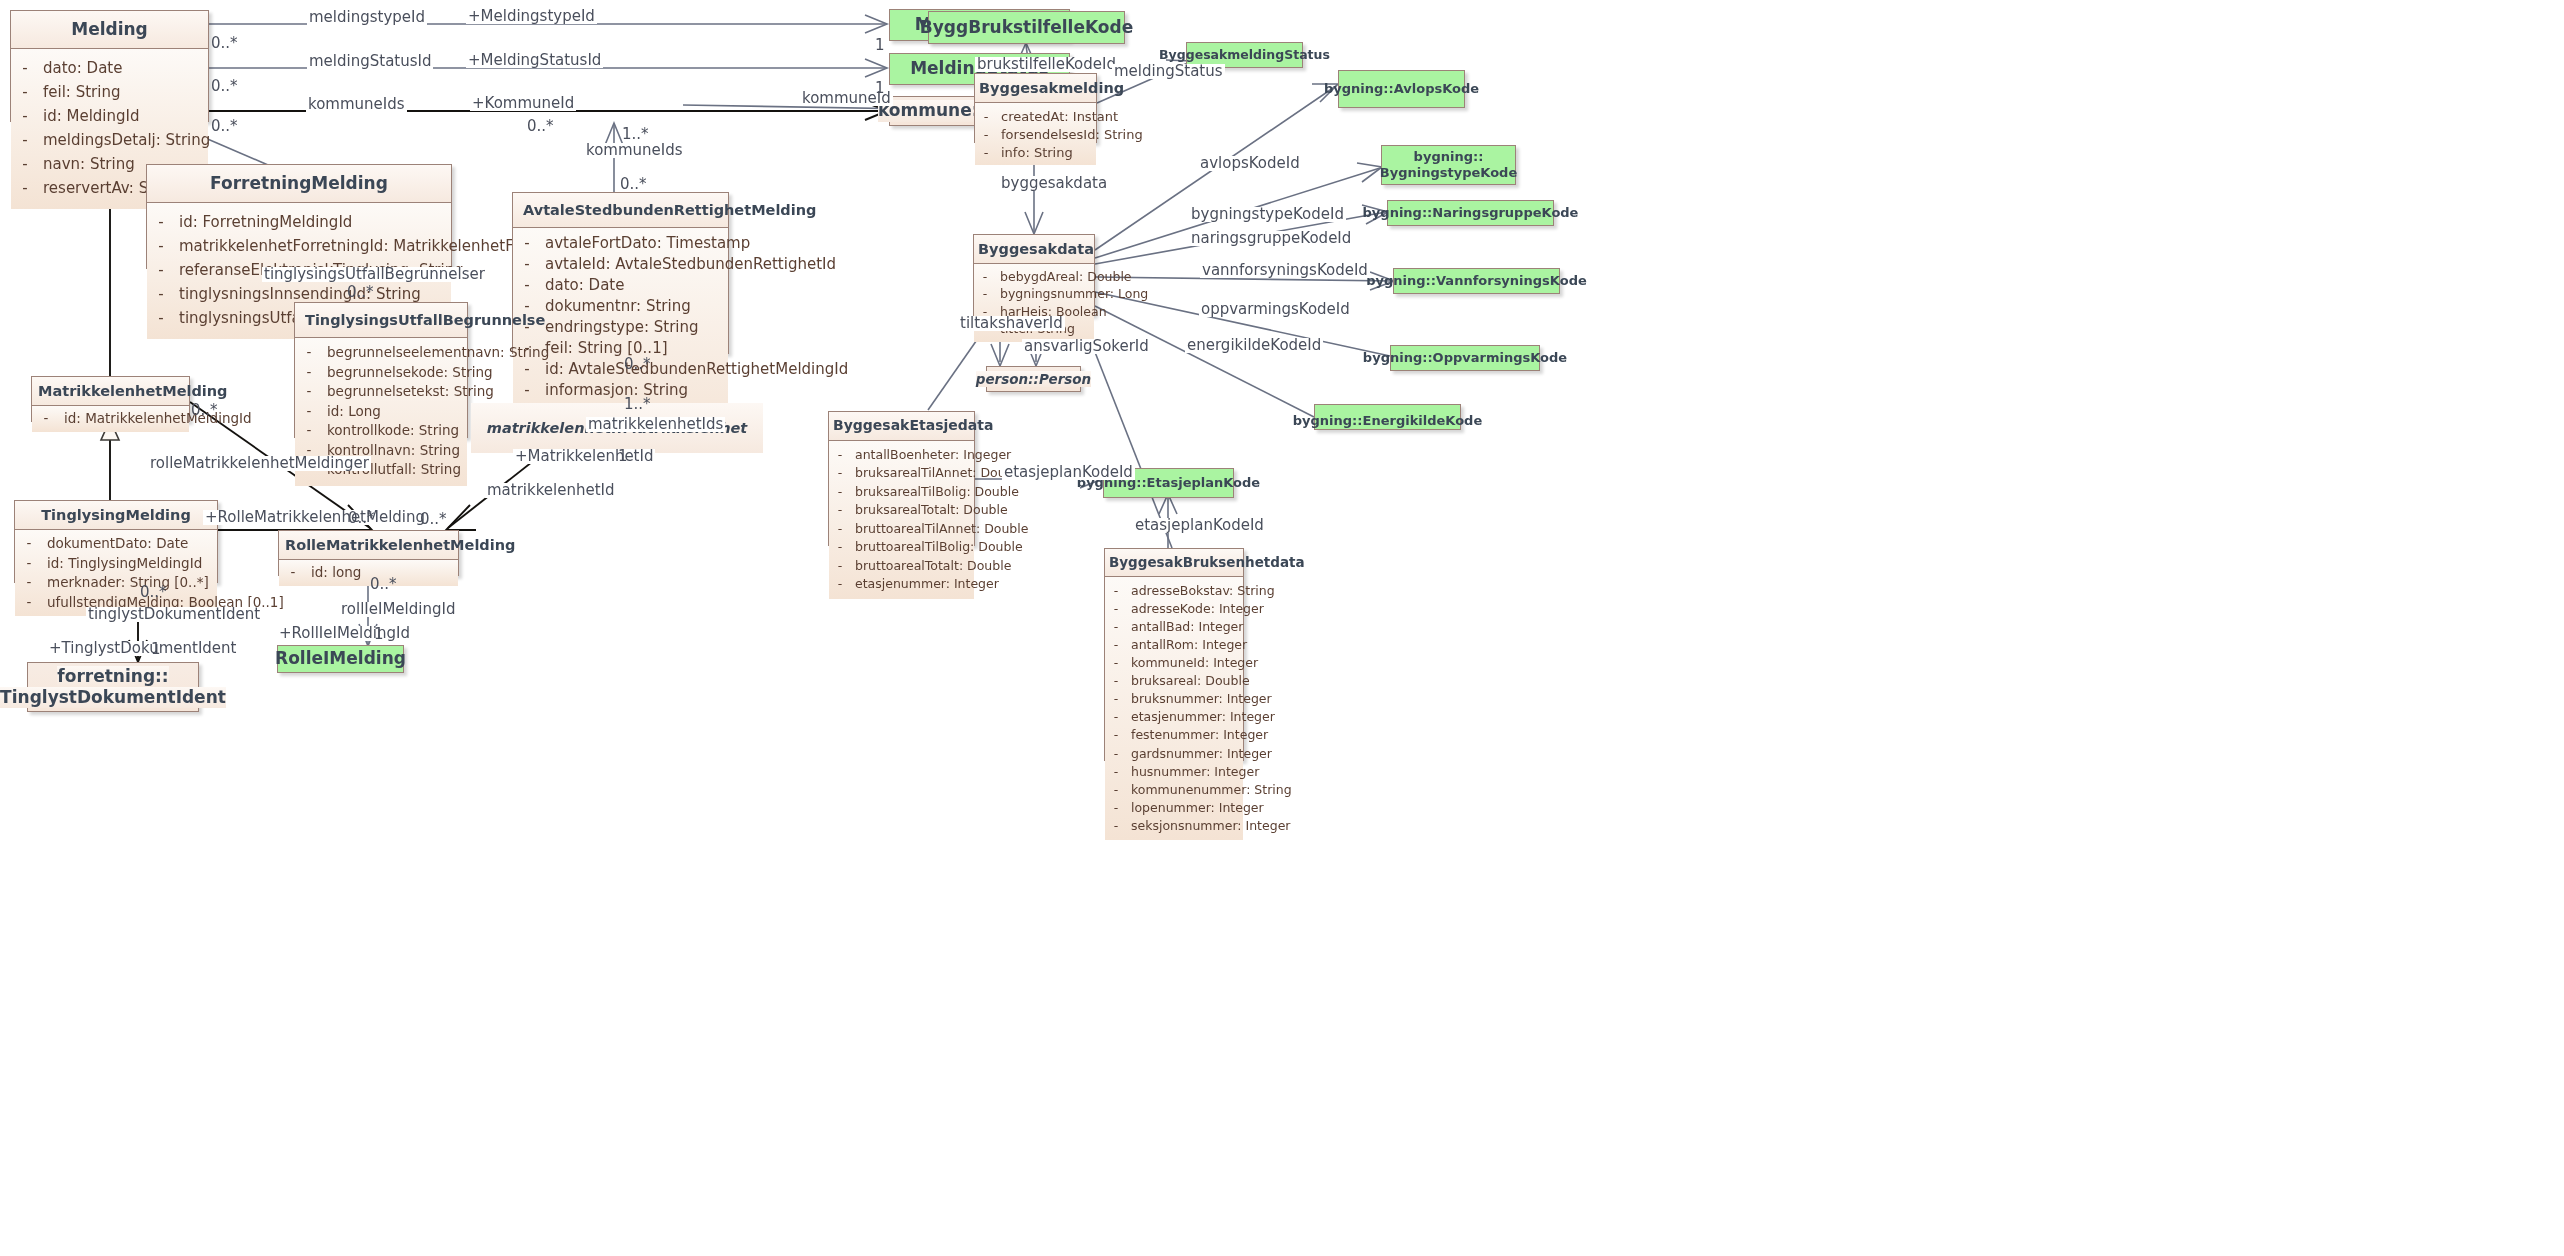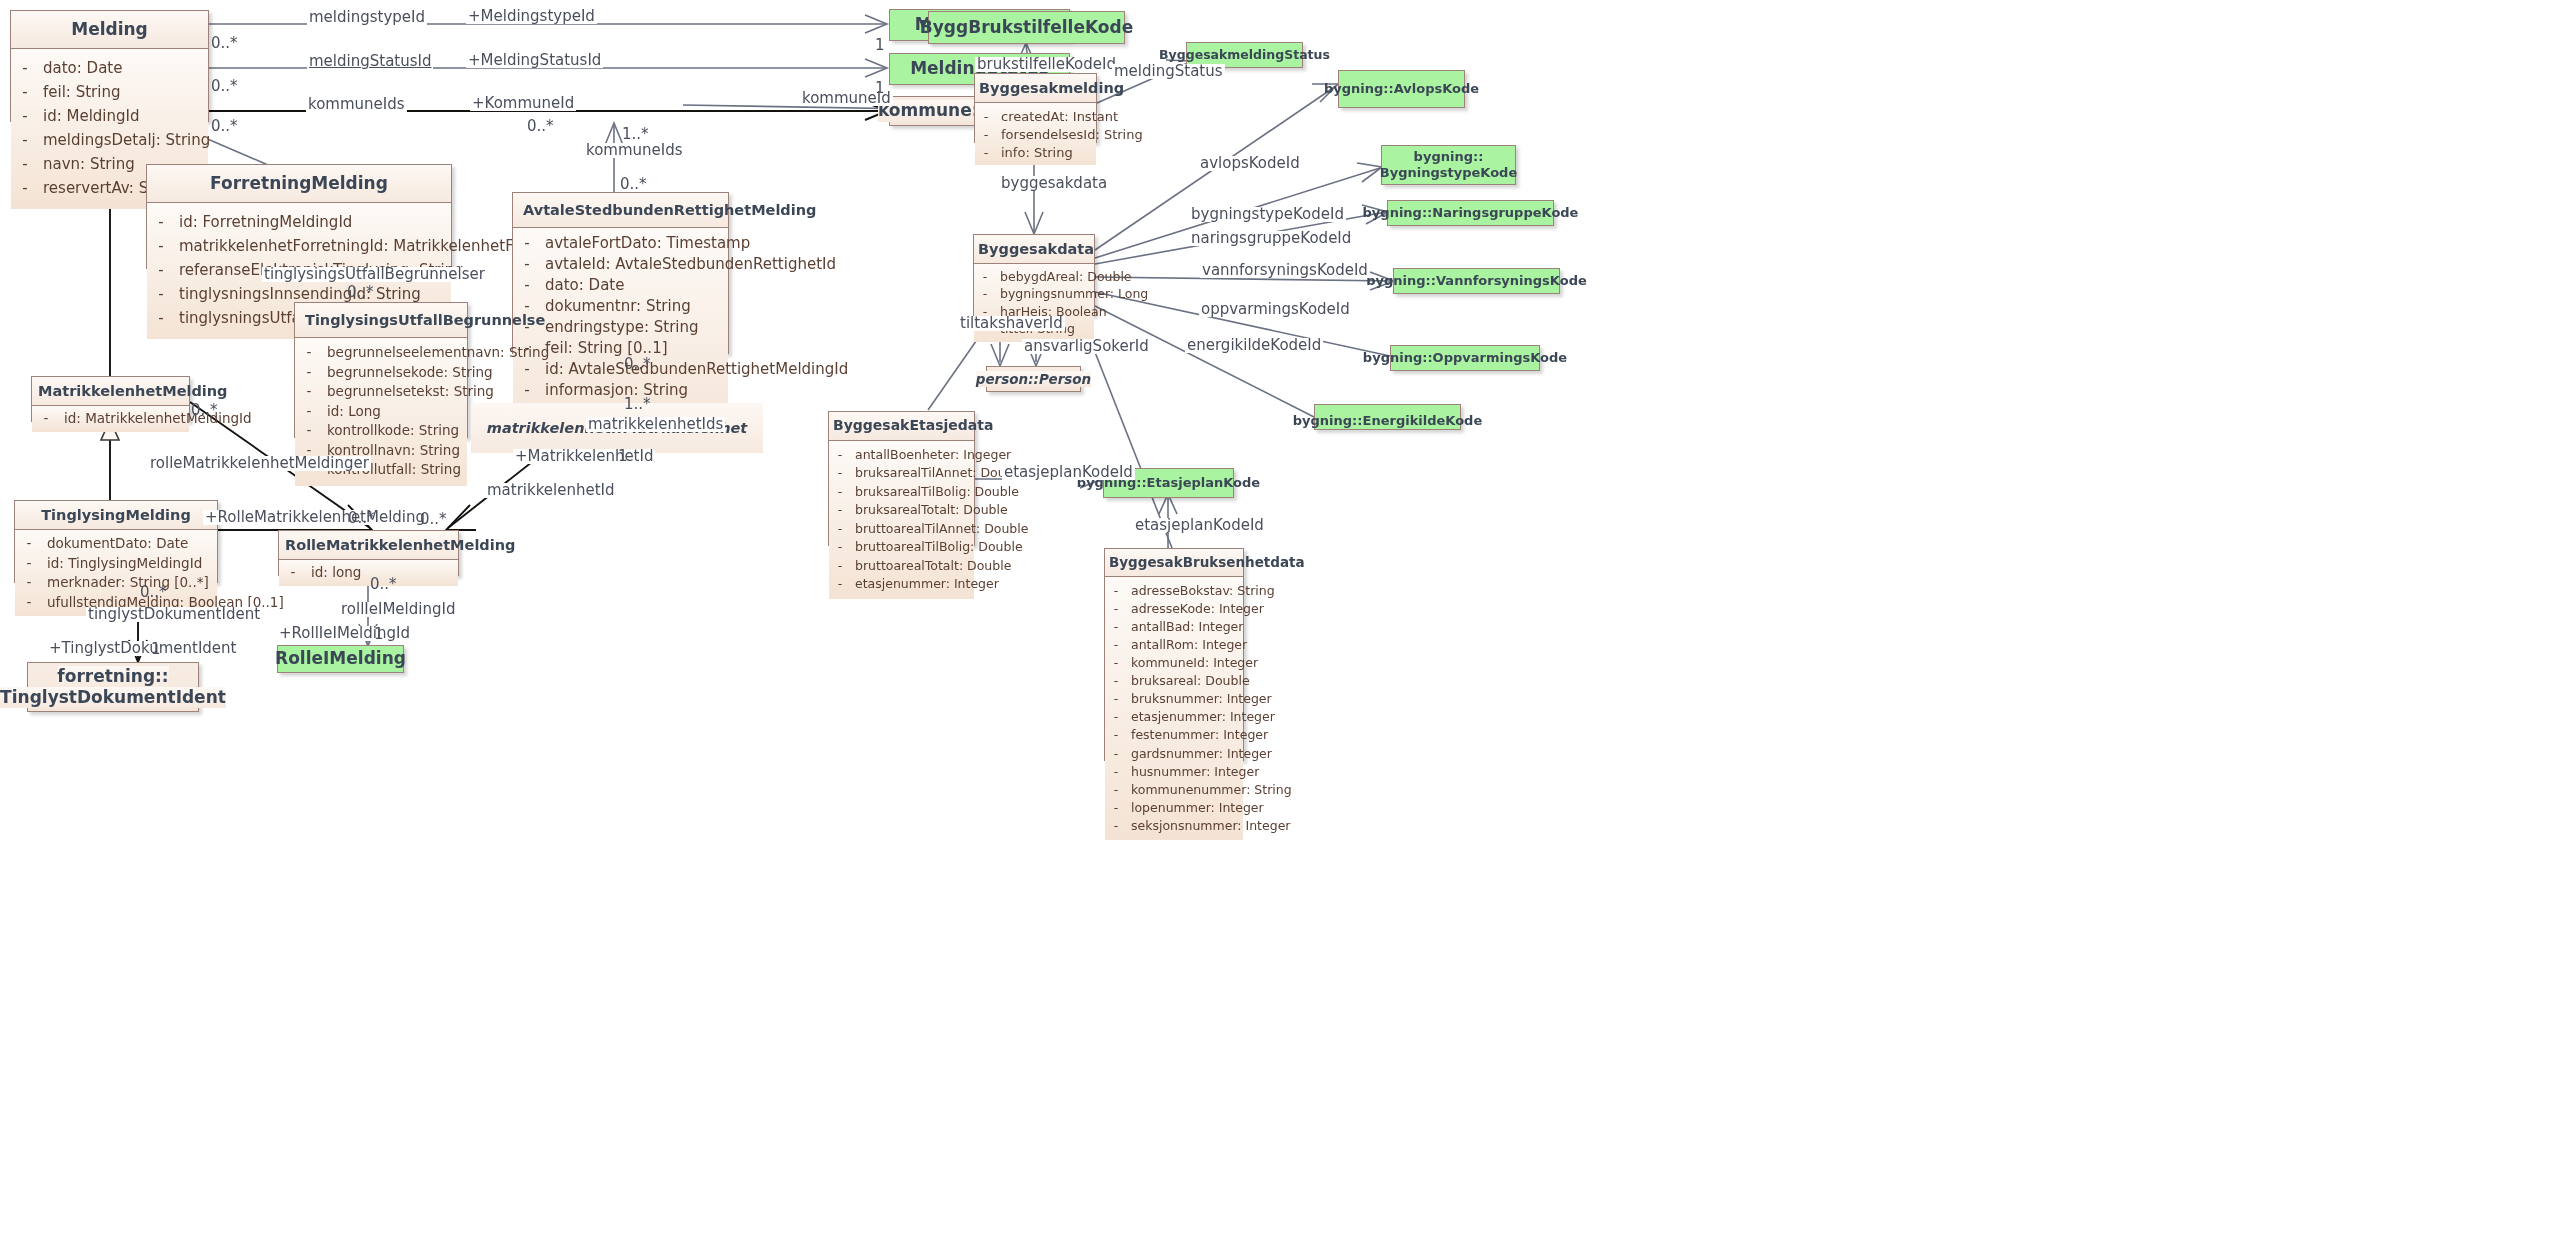--- a/index.html
+++ b/index.html
@@ -518,21 +518,21 @@
   <div class="uml green" style="left:1314px;top:404px;width:147px;height:26px;display:flex;align-items:flex-end;justify-content:center;">
     <div class="hdr" style="padding:0;font-size:13px;">bygning::EnergikildeKode</div>
   </div>
 
   <div class="uml green" style="left:1103px;top:468px;width:131px;height:30px;display:flex;align-items:center;justify-content:center;">
     <div class="hdr" style="padding:0;font-size:13px;">bygning::EtasjeplanKode</div>
   </div>
 
   <div class="lbl" style="left:307px;top:10px;">meldingstypeId</div>
   <div class="lbl" style="left:466px;top:9px;">+MeldingstypeId</div>
-  <div class="lbl" style="left:307px;top:54px;text-decoration:underline;">meldingStatusId</div>
+  <div class="lbl" style="left:307px;top:54px;">meldingStatusId</div>
   <div class="lbl" style="left:466px;top:53px;">+MeldingStatusId</div>
   <div class="lbl" style="left:306px;top:97px;">kommuneIds</div>
   <div class="lbl" style="left:470px;top:96px;">+KommuneId</div>
   <div class="lbl" style="left:584px;top:143px;">kommuneIds</div>
   <div class="lbl" style="left:262px;top:267px;">tinglysingsUtfallBegrunnelser</div>
   <div class="lbl" style="left:586px;top:371px;margin-top:46px;">matrikkelenhetIds</div>
   <div class="lbl" style="left:513px;top:449px;">+MatrikkelenhetId</div>
   <div class="lbl" style="left:485px;top:483px;">matrikkelenhetId</div>
   <div class="lbl" style="left:148px;top:456px;">rolleMatrikkelenhetMeldinger</div>
   <div class="lbl" style="left:203px;top:510px;">+RolleMatrikkelenhetMelding</div>

